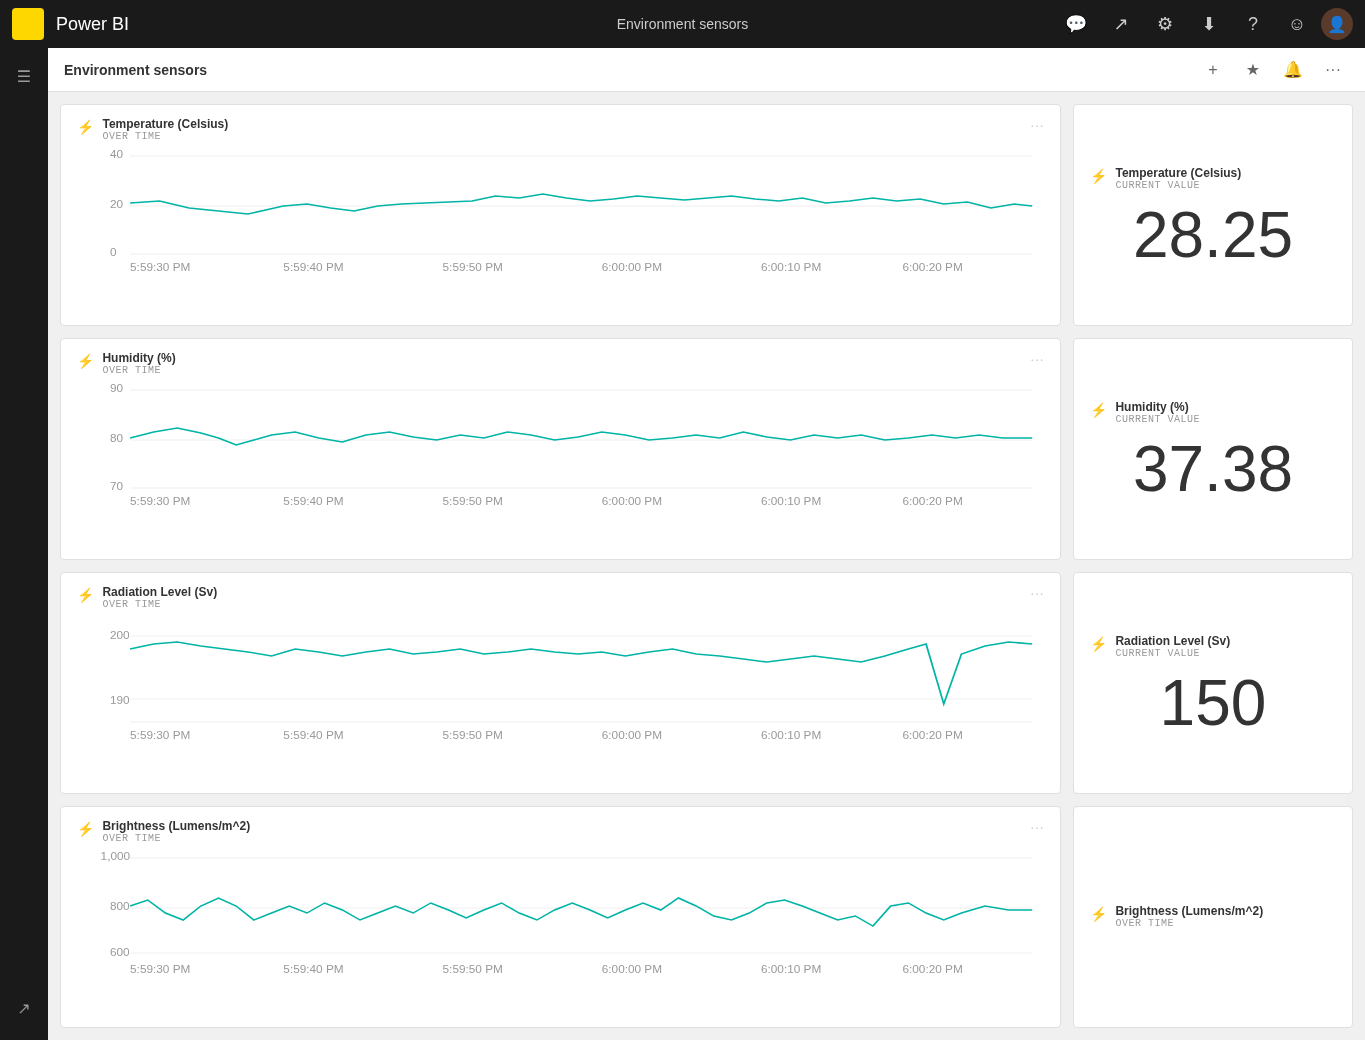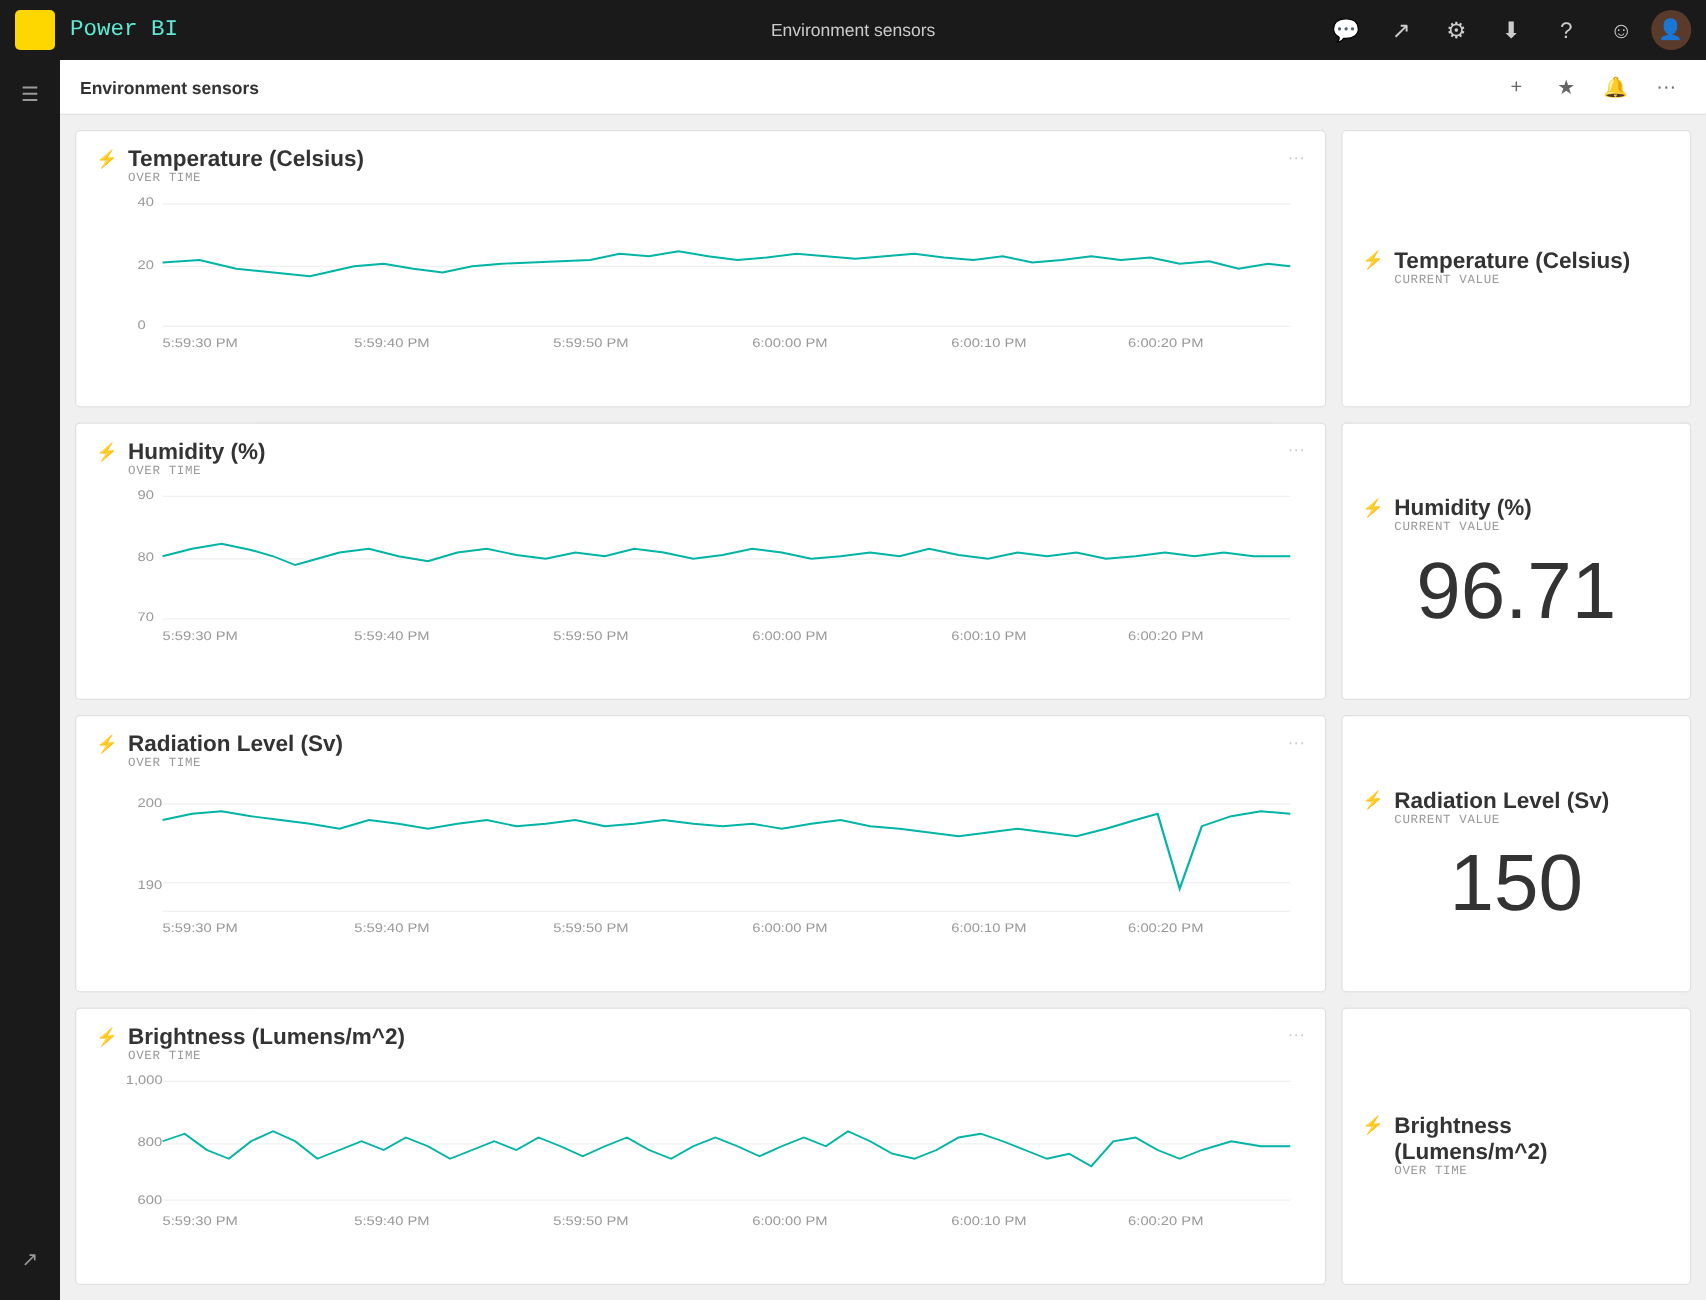--- a/index.html
+++ b/index.html
@@ -26,25 +26,24 @@
     }
     .navbar-logo-grid {
       display: grid; grid-template-columns: 1fr 1fr; gap: 2px;
     }
     .navbar-logo-cell {
       width: 12px; height: 12px;
       background: #1a1a1a;
       border-radius: 1px;
     }
     .navbar-title {
-      color: #5eead4;
+      color: #ffffff;
       font-size: 18px;
       font-weight: 400;
       margin-right: auto;
-      font-family: Liberation Mono, monospace;
     }
     .navbar-center {
       color: #ccc;
       font-size: 14px;
       position: absolute;
       left: 50%;
       transform: translateX(-50%);
     }
     .navbar-icons {
       display: flex; gap: 4px; align-items: center;
@@ -161,21 +160,21 @@
       margin-bottom: 4px;
     }
     .card-icon {
       color: #999;
       font-size: 14px;
       margin-top: 2px;
       flex-shrink: 0;
     }
     .card-title-block { flex: 1; }
     .card-title {
-      font-size: 18px;
+      font-size: 12px;
       font-weight: 600;
       color: #333;
     }
     .card-subtitle {
       font-size: 10px;
       color: #999;
       text-transform: uppercase;
       letter-spacing: 0.5px;
       font-family: Liberation Mono, monospace;
     }
@@ -404,31 +403,32 @@
   <div class="values-column">
 
     <div class="card value-card">
       <div class="card-header">
         <span class="card-icon">⚡</span>
         <div class="card-title-block">
           <div class="card-title">Temperature (Celsius)</div>
           <div class="card-subtitle">CURRENT VALUE</div>
         </div>
       </div>
+      <div class="big-value">28.25</div>
     </div>
 
     <div class="card value-card">
       <div class="card-header">
         <span class="card-icon">⚡</span>
         <div class="card-title-block">
           <div class="card-title">Humidity (%)</div>
           <div class="card-subtitle">CURRENT VALUE</div>
         </div>
       </div>
-      <div class="big-value">96.71</div>
+      <div class="big-value">37.38</div>
     </div>
 
     <div class="card value-card">
       <div class="card-header">
         <span class="card-icon">⚡</span>
         <div class="card-title-block">
           <div class="card-title">Radiation Level (Sv)</div>
           <div class="card-subtitle">CURRENT VALUE</div>
         </div>
       </div>

